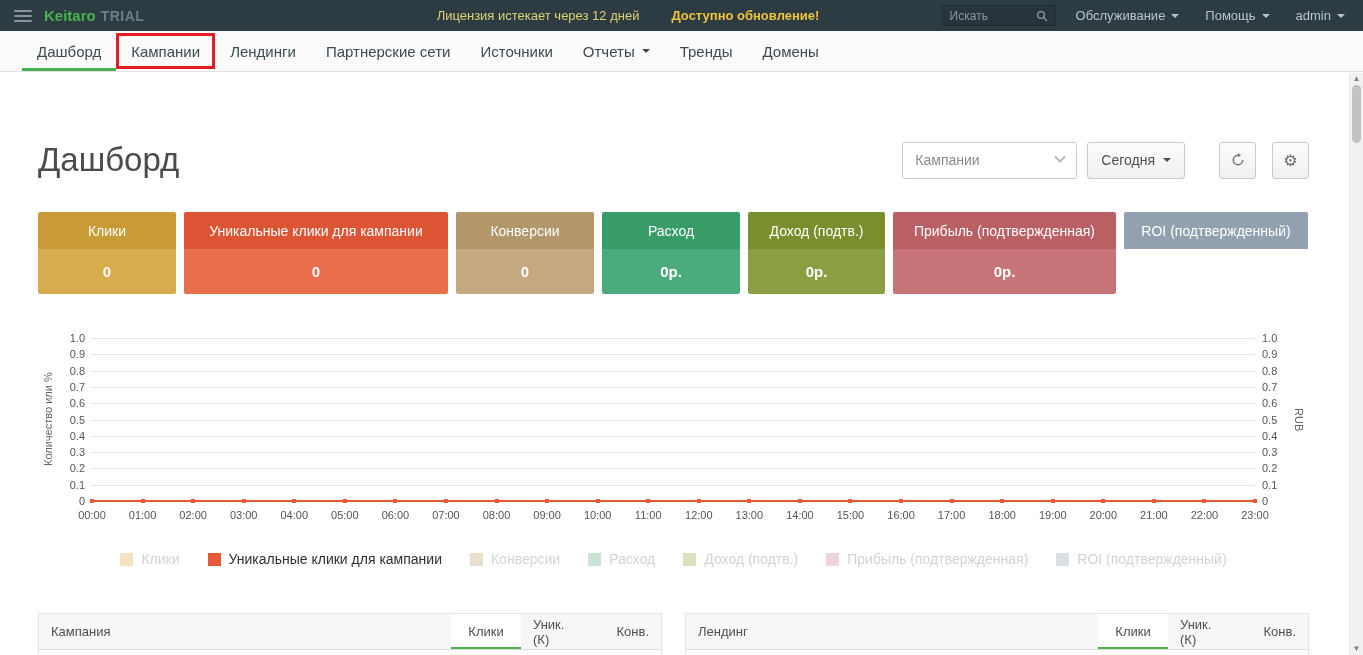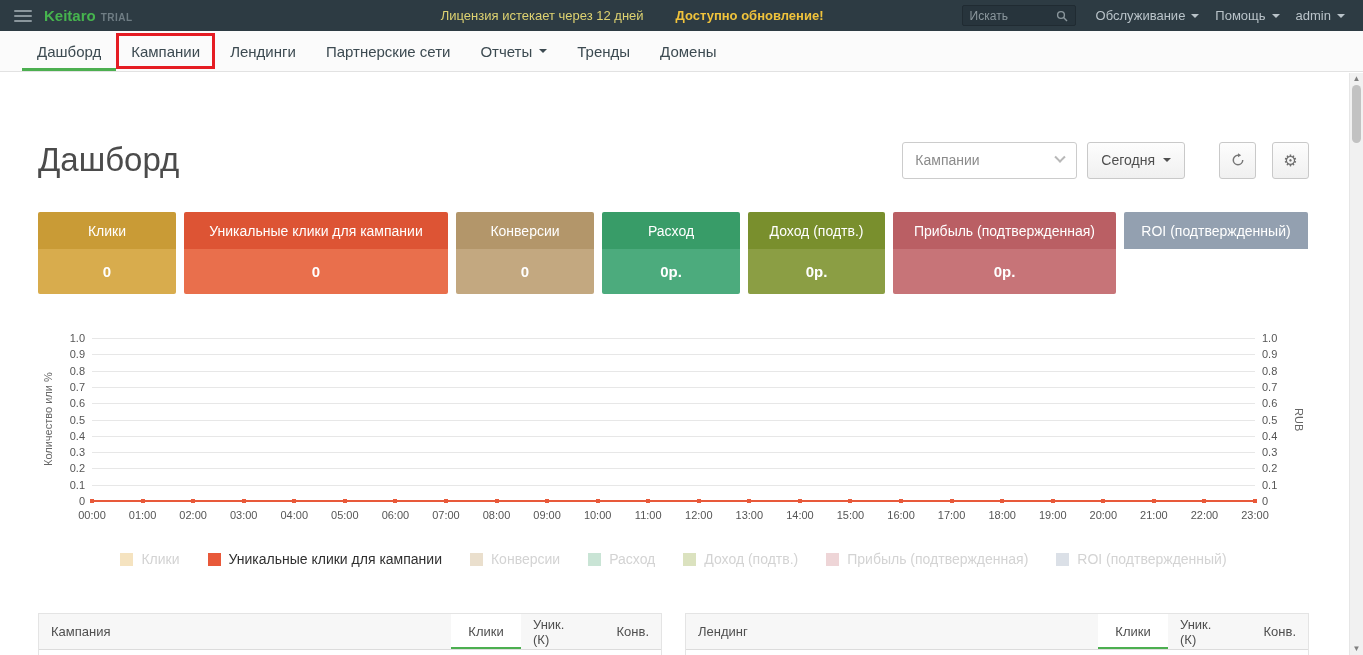--- a/index.html
+++ b/index.html
@@ -9,30 +9,30 @@
     background:#fff; overflow:hidden; position:relative; color:#333;
   }
 
   
   .topbar { height:31px; background:#2d3b43; display:flex; align-items:center;
             color:#b9c3c9; font-size:13px; padding:0 12px 0 8px; }
   .hamburger { width:18px; display:flex; flex-direction:column; gap:3px; margin:0 12px 0 6px; cursor:pointer; }
   .hamburger span { height:2px; background:#8a969c; border-radius:1px; }
   .brand { display:flex; align-items:baseline; cursor:pointer; }
   .logo { color:#46b44e; font-weight:bold; font-size:15px; }
-  .trial { color:#6f7d84; font-size:10px; font-weight:bold; margin-left:5px; letter-spacing:.5px; }
+  .trial { color:#6f7d84; font-size:14px; font-weight:bold; margin-left:5px; letter-spacing:.5px; }
   .topbar-center { flex:1; display:flex; justify-content:center; align-items:center; gap:32px; padding-left:170px; }
   .license { color:#ded271; cursor:pointer; }
   .update { color:#f0c33c; font-weight:bold; cursor:pointer; }
   .search-box { display:flex; align-items:center; background:#27343c; border:1px solid #202b32;
                 border-radius:2px; height:21px; width:114px; padding:0 7px; margin-right:20px; }
   .search-box input { flex:1; background:transparent; border:none; outline:none;
                       color:#aab4ba; font-size:12px; width:78px; }
   .search-box input::placeholder { color:#8a969c; }
-  .topbar-menu { display:flex; align-items:center; gap:16px; margin-right:6px; }
+  .topbar-menu { display:flex; align-items:center; gap:26px; margin-right:6px; }
   .menu-item { cursor:pointer; display:flex; align-items:center; gap:6px; color:#b9c3c9; font-size:13px; }
   .caret { width:0; height:0; border-left:4px solid transparent; border-right:4px solid transparent;
            border-top:4px solid currentColor; display:inline-block; }
 
   
   .nav { height:41px; background:#fbfbfb; border-bottom:1px solid #e2e2e2;
          display:flex; align-items:stretch; padding:0 22px; }
   .nav-item { display:flex; align-items:center; padding:0 15px; font-size:15px;
               color:#3c4a51; cursor:pointer; position:relative; gap:7px; white-space:nowrap; }
   .nav-item.active::after { content:""; position:absolute; left:0; right:0; bottom:0; height:3px; background:#4caf50; }
@@ -159,20 +159,23 @@
       <span>Дашборд</span>
     </div>
     <div class="nav-item annotated">
       <span>Кампании</span>
     </div>
     <div class="nav-item">
       <span>Лендинги</span>
     </div>
     <div class="nav-item">
       <span>Партнерские сети</span>
+    </div>
+    <div class="nav-item">
+      <span>Источники</span>
     </div>
     <div class="nav-item">
       <span>Отчеты</span>
       <span class="caret"></span>
     </div>
     <div class="nav-item">
       <span>Тренды</span>
     </div>
     <div class="nav-item">
       <span>Домены</span>

